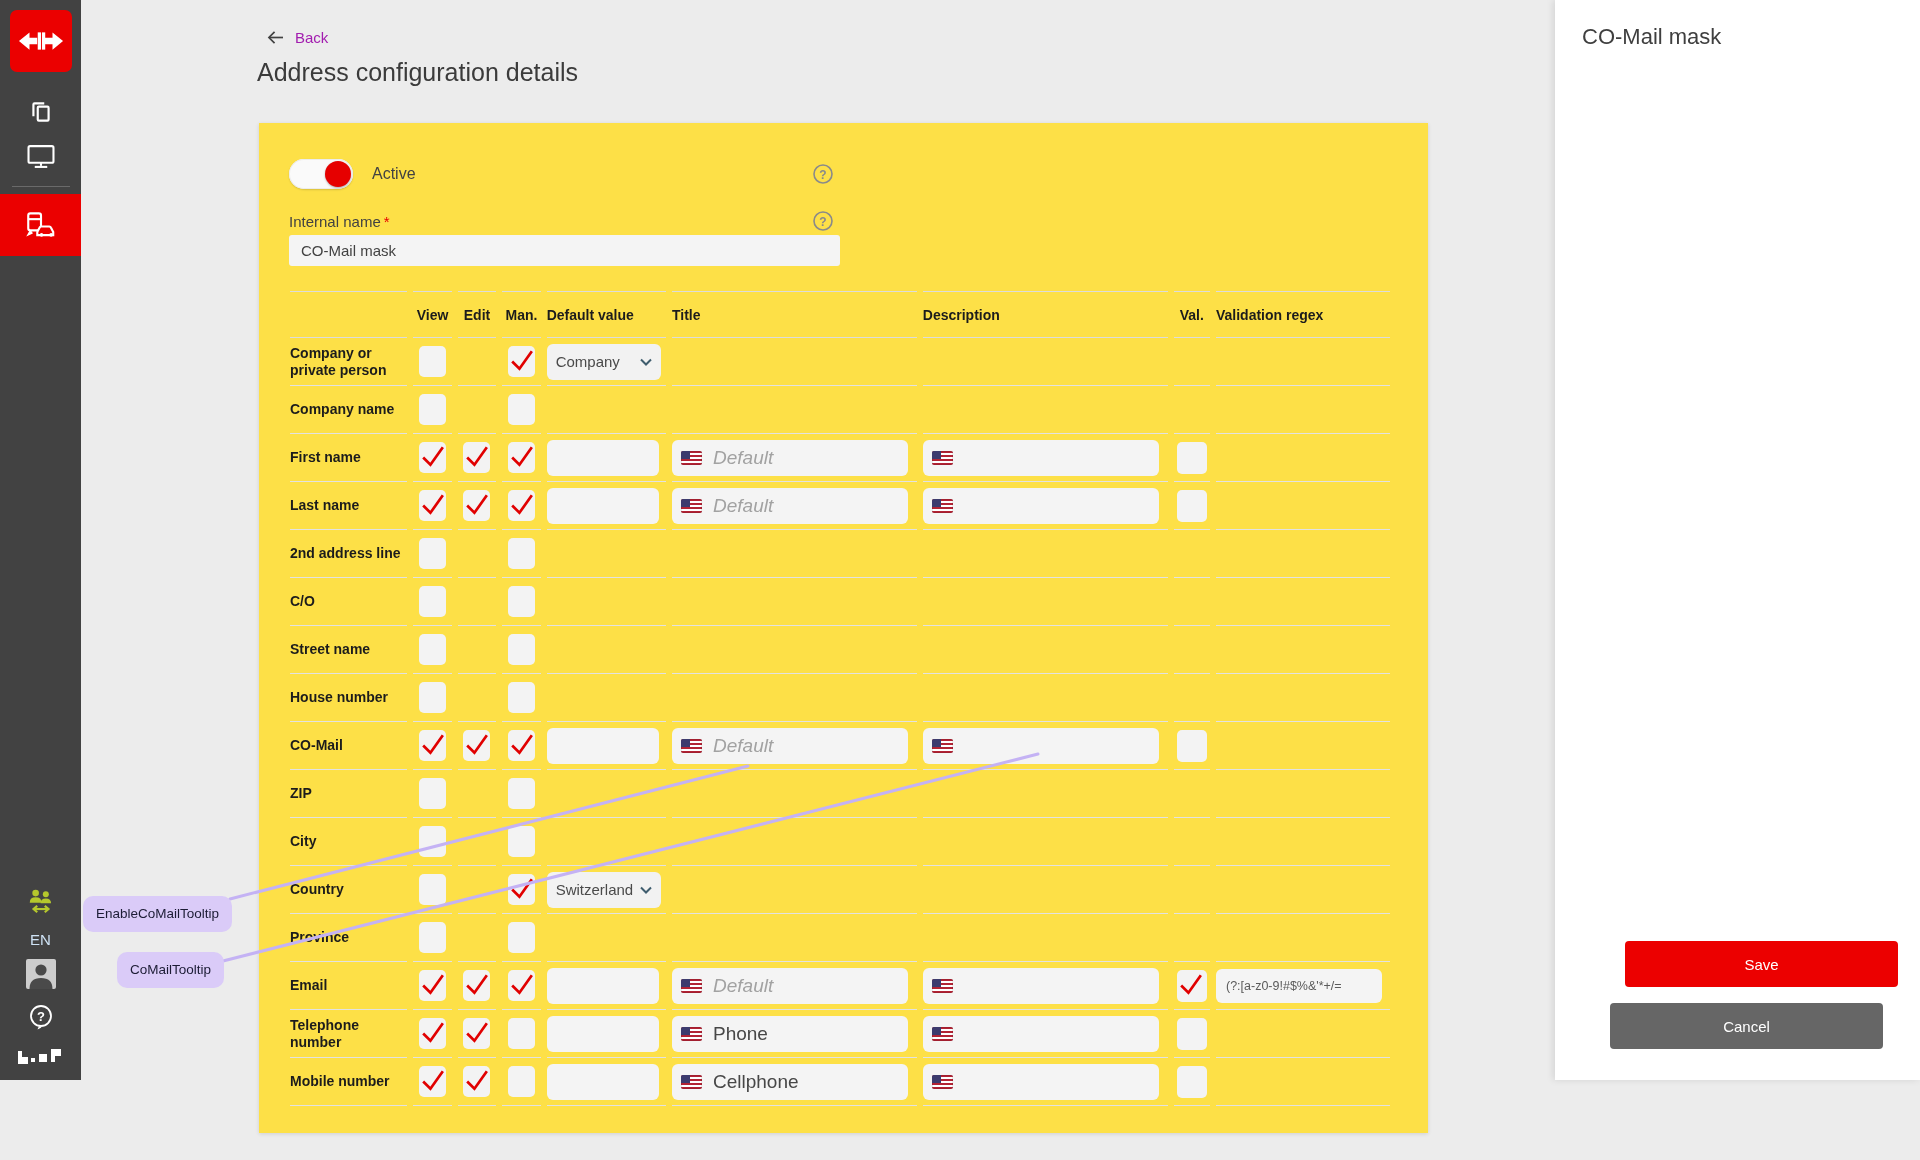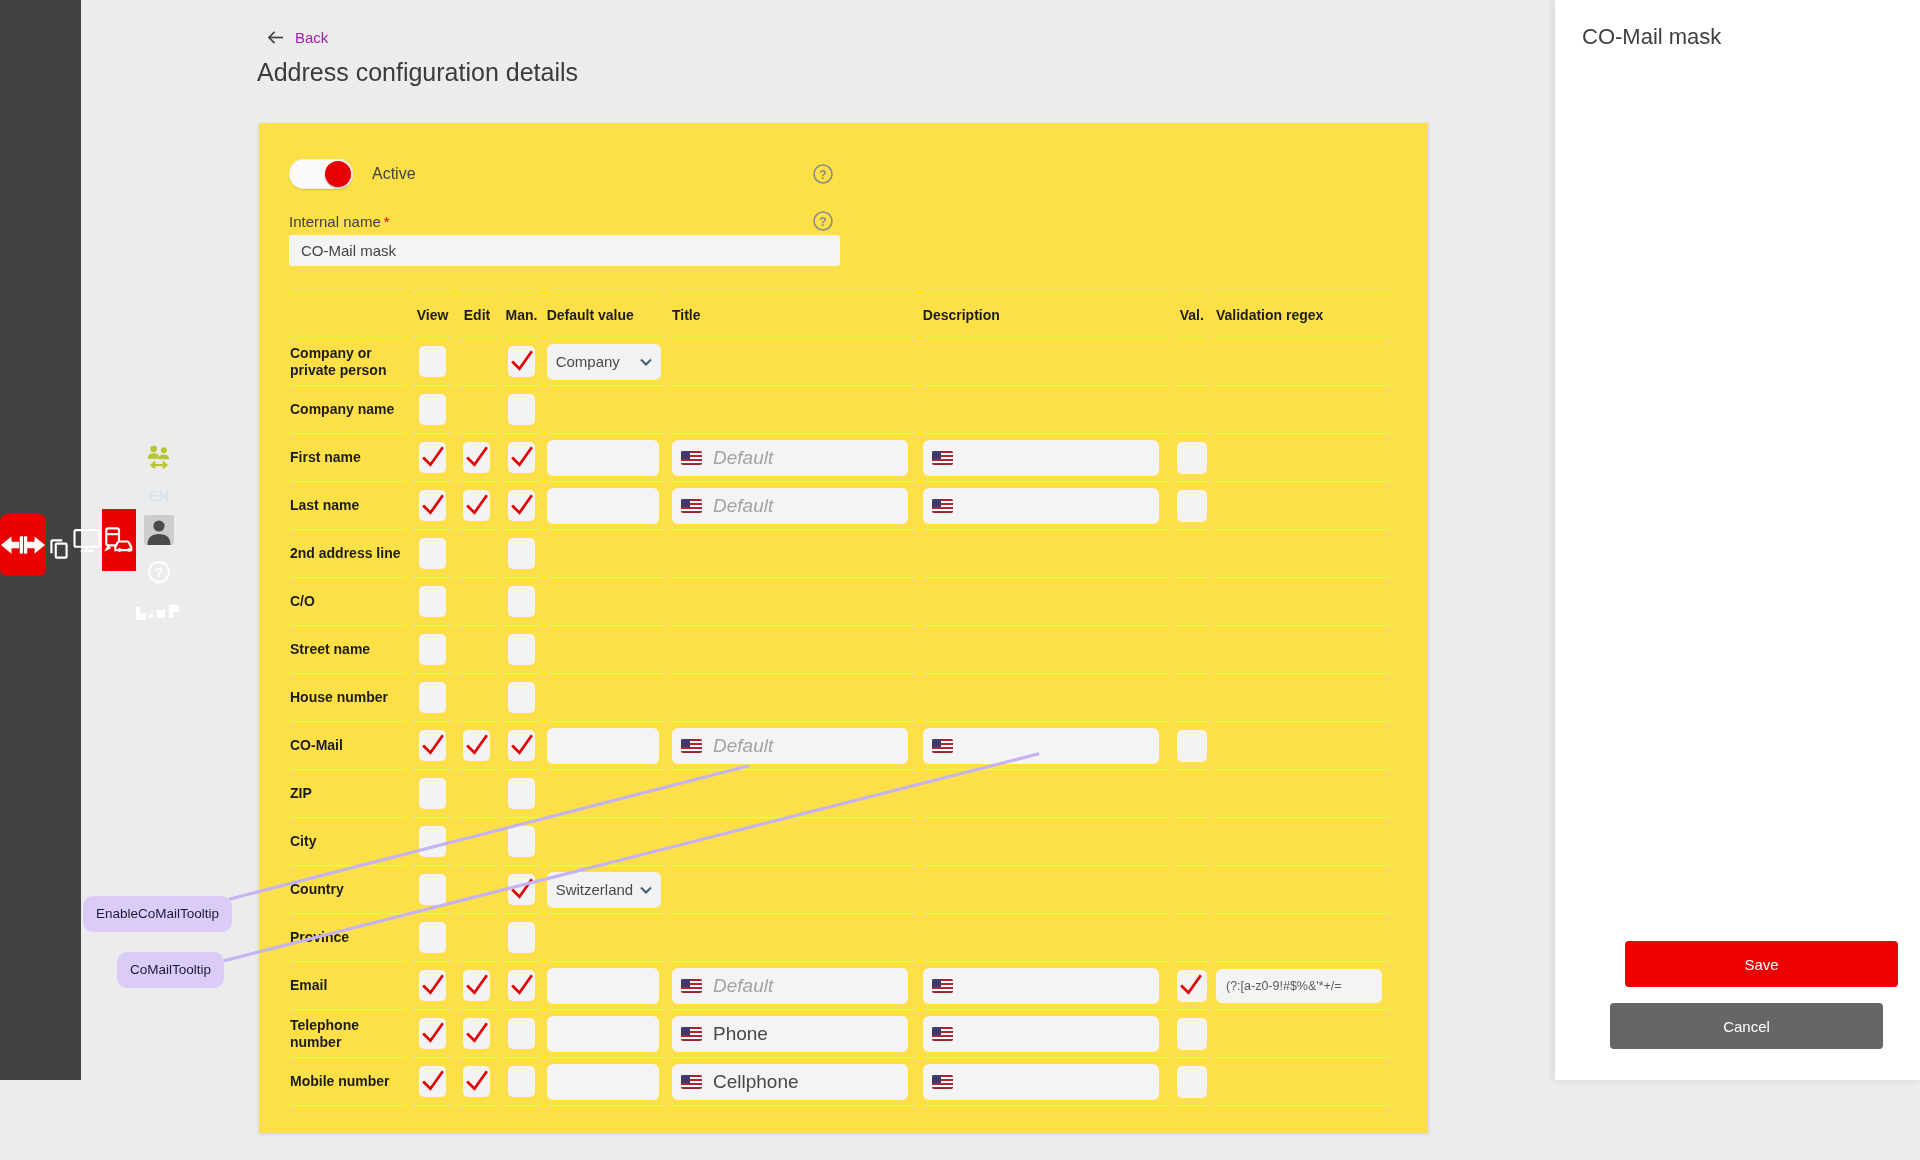--- a/index.html
+++ b/index.html
@@ -1,21 +1,21 @@
 <!DOCTYPE html>
 <html><head>
 <meta charset="utf-8">
 <style>
   html,body{margin:0;padding:0;width:1920px;height:1160px;background:#ececec;
     font-family:"Liberation Sans",sans-serif;overflow:hidden;position:relative;}
   *{box-sizing:border-box;}
 
   
   .sidebar{position:absolute;left:0;top:0;width:81px;height:1080px;background:#424242;
-    display:flex;flex-direction:row;align-items:center;z-index:20;}
+    display:flex;flex-direction:column;align-items:center;z-index:20;}
   .logo{width:62px;height:62px;margin-top:10px;background:#eb0000;border-radius:7px;
     display:flex;align-items:center;justify-content:center;cursor:pointer;}
   .logo svg{width:46px;height:22px;fill:#fff;}
   .snav{width:81px;height:44px;display:flex;align-items:center;justify-content:center;cursor:pointer;}
   .snav svg{stroke:#fff;fill:none;stroke-width:2;}
   .sdiv{width:58px;height:1px;background:#6a6a6a;margin:8px 0 7px 0;}
   .snav.active{width:81px;height:62px;background:#eb0000;}
   .sgrow{flex:1;}
   .sbot{display:flex;flex-direction:column;align-items:center;padding-bottom:12px;}
   .lang{color:#cfe3f5;font-size:15px;margin:13px 0 11px 0;cursor:pointer;}

